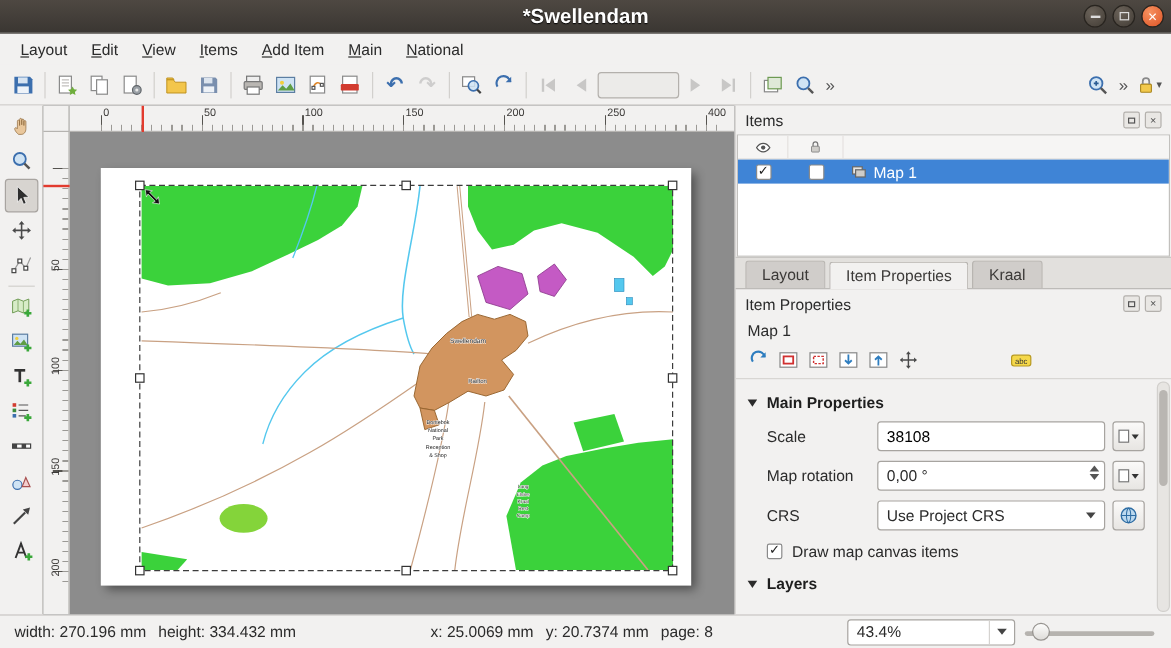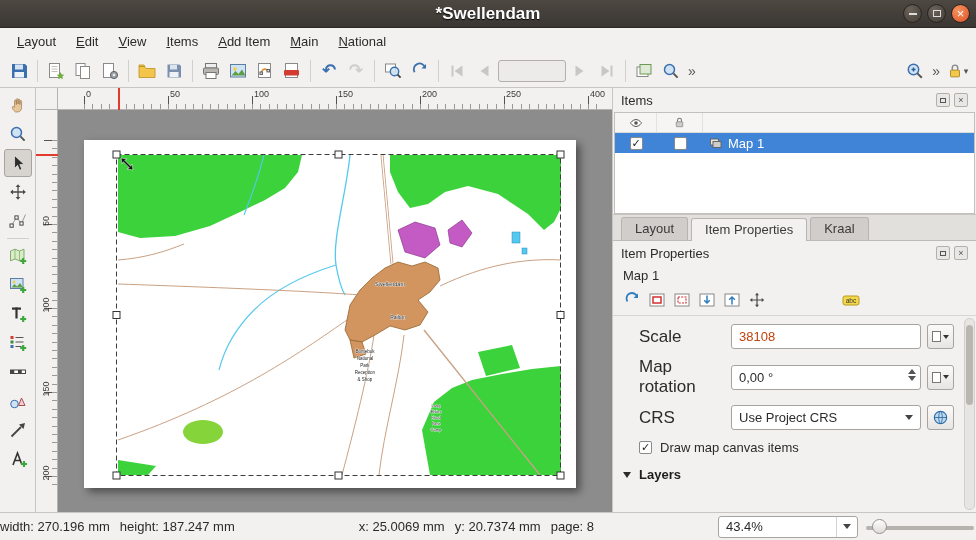--- a/index.html
+++ b/index.html
@@ -70,37 +70,37 @@
 .tab.active{background:#f2f1f0;position:relative;top:1px}
 .props-dock{flex:1;display:flex;flex-direction:column;min-height:0}
 .props-subtitle{padding:3px 10px 4px;flex:none}
 .props-toolbar{display:flex;align-items:center;gap:3px;padding:2px 8px 4px;border-bottom:1px solid #d8d6d3;flex:none}
 .ptbtn{width:22px;height:22px;display:flex;align-items:center;justify-content:center;border-radius:3px}
 .pt-space{width:66px}
 .props-scroll{flex:1;position:relative;overflow:hidden;padding-right:14px}
 .section{display:flex;align-items:center;gap:8px;margin:12px 10px 6px;font-weight:bold;font-size:13px;color:#1e1e1e}
 .tri{width:0;height:0;border-left:4.5px solid transparent;border-right:4.5px solid transparent;border-top:6px solid #2b2b2b}
 .form-row{display:flex;align-items:center;margin:8px 8px 8px 26px}
-.form-label{width:92px;font-size:17px}
+.form-label{width:92px;font-size:13px}
 .ctrl{flex:1;height:25px;background:#fff;border:1px solid #a7a4a0;border-radius:3px;display:flex;align-items:center;padding:0 7px;font-size:13px;min-width:0}
-input.ctrl{font-family:inherit;color:#c2410c;outline:none}
+input.ctrl{font-family:inherit;color:#000000;outline:none}
 .spin{position:relative;padding-right:18px}
 .spin .arrows{position:absolute;right:4px;top:3px;display:flex;flex-direction:column;gap:2px}
 .spin .up{width:0;height:0;border-left:4px solid transparent;border-right:4px solid transparent;border-bottom:5px solid #555}
 .spin .down{width:0;height:0;border-left:4px solid transparent;border-right:4px solid transparent;border-top:5px solid #555}
 .combo{justify-content:space-between}
 .combo .arrow{width:0;height:0;border-left:4px solid transparent;border-right:4px solid transparent;border-top:5px solid #444;margin-left:6px}
 .sq-btn{width:27px;height:25px;margin-left:6px;border:1px solid #a7a4a0;border-radius:3px;background:linear-gradient(#fbfaf9,#e7e5e2);display:flex;align-items:center;justify-content:center;flex:none}
 .ov-page{width:9px;height:11px;background:#fff;border:1px solid #777;margin-right:2px}
 .ov-dd{width:0;height:0;border-left:3.5px solid transparent;border-right:3.5px solid transparent;border-top:4.5px solid #333}
 .check-row{display:flex;align-items:center;gap:8px;margin:10px 8px 6px 26px}
 .vscroll{position:absolute;right:1px;top:2px;bottom:2px;width:11px;background:#e7e5e2;border:1px solid #d2d0cd;border-radius:5px}
 .vscroll .thumb{position:absolute;left:1px;right:1px;top:6px;height:42%;background:#b9b6b2;border-radius:5px}
 
-.statusbar{height:28px;background:#f2f1f0;border-top:1px solid #c8c6c3;display:flex;align-items:center;padding:0 0;gap:6px;flex:none}
+.statusbar{height:28px;background:#f2f1f0;border-top:1px solid #c8c6c3;display:flex;align-items:center;padding:0 12px;gap:6px;flex:none}
 .sb-group{display:flex;gap:10px;white-space:nowrap}
 .sb-flex{flex:1}
 .zoom-combo{width:140px;height:22px;background:#fff;border:1px solid #a7a4a0;border-radius:3px;display:flex;align-items:center;padding-left:7px;flex:none}
 .zoom-combo .sep{margin-left:auto;width:1px;height:20px;background:#d5d3d0}
 .zoom-combo .arrow{width:0;height:0;border-left:4px solid transparent;border-right:4px solid transparent;border-top:5px solid #444;margin:0 6px}
 .slider{width:112px;height:22px;position:relative;flex:none}
 .slider .track{position:absolute;left:2px;right:2px;top:10px;height:4px;background:#b6b3af;border-radius:2px}
 .slider .handle{position:absolute;left:8px;top:3px;width:15px;height:15px;border-radius:50%;background:linear-gradient(#fdfdfc,#dedcd9);border:1px solid #96938f}
 svg{display:block}
 </style>
@@ -568,20 +568,24 @@
           <div class="pt-space"></div>
           <div class="ptbtn">
               <svg width="18" height="18" viewBox="0 0 18 18">
                 <rect x="1" y="5" width="16" height="9" rx="2" fill="#f5d84a" stroke="#b89a20"></rect>
                 <text x="9" y="12" font-size="6.5" text-anchor="middle" fill="#333">abc</text>
               </svg>
             </div>
         </div>
 
         <div class="props-scroll">
+          <div class="section">
+            <span class="tri"></span>
+            <span>Main Properties</span>
+          </div>
 
           <div class="form-row">
             <span class="form-label">Scale</span>
             <input class="ctrl" value="38108" style="">
             <div class="sq-btn">
                 <div class="ov-page"></div>
                 <div class="ov-dd"></div>
               </div>
           </div>
 
@@ -630,21 +634,21 @@
               <div class="thumb"></div>
             </div>
         </div>
       </div>
     </div>
   </div>
 
   <div class="statusbar">
     <span class="sb-group">
       <span>width: 270.196 mm</span>
-      <span>height: 187.247 mm</span>
+      <span>height: 334.432 mm</span>
     </span>
     <span class="sb-flex"></span>
     <span class="sb-group">
       <span>x: 25.0069 mm</span>
       <span>y: 20.7374 mm</span>
       <span>page: 8</span>
     </span>
     <span class="sb-flex"></span>
     <div class="zoom-combo">
       <span>43.4%</span>

